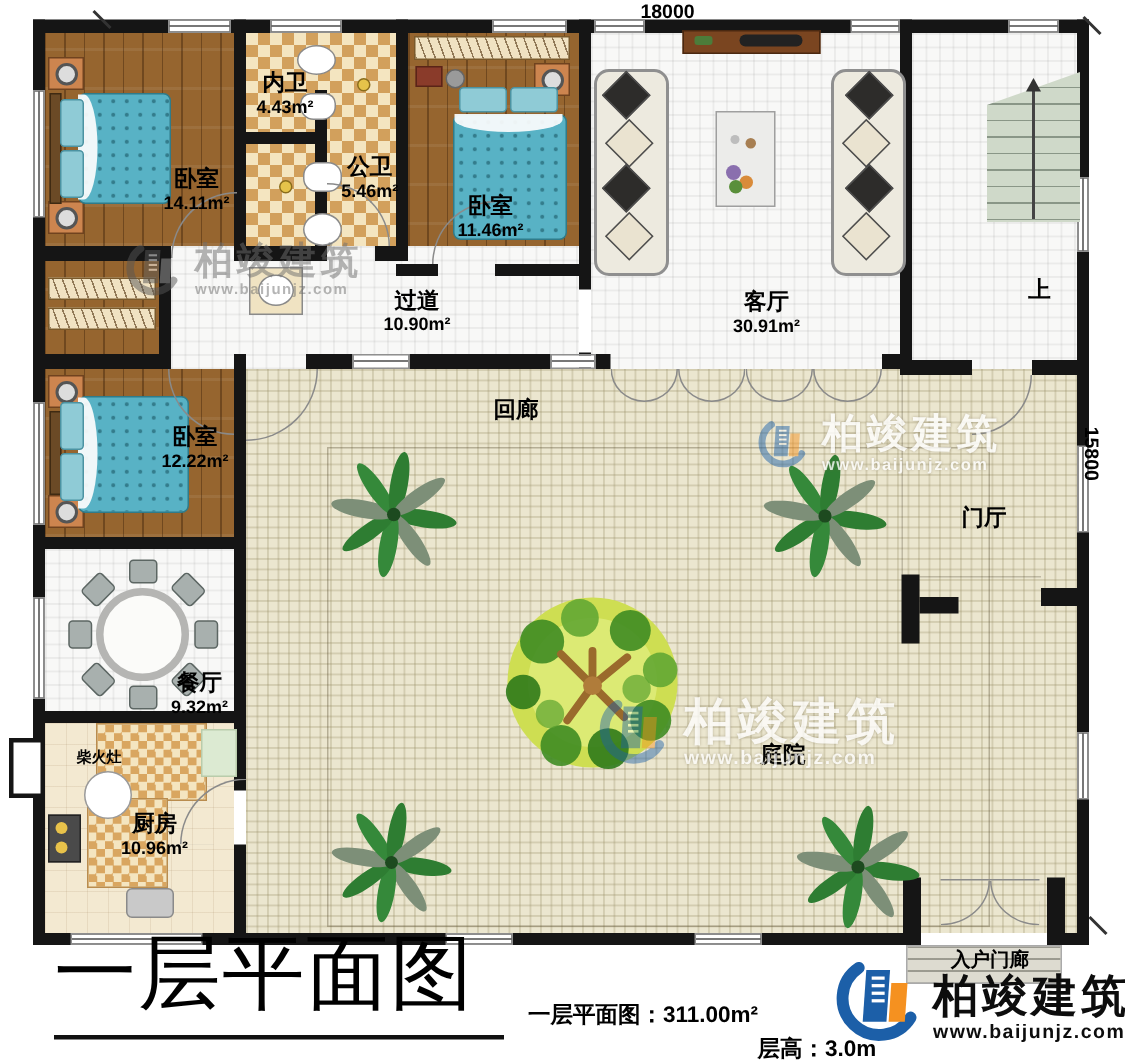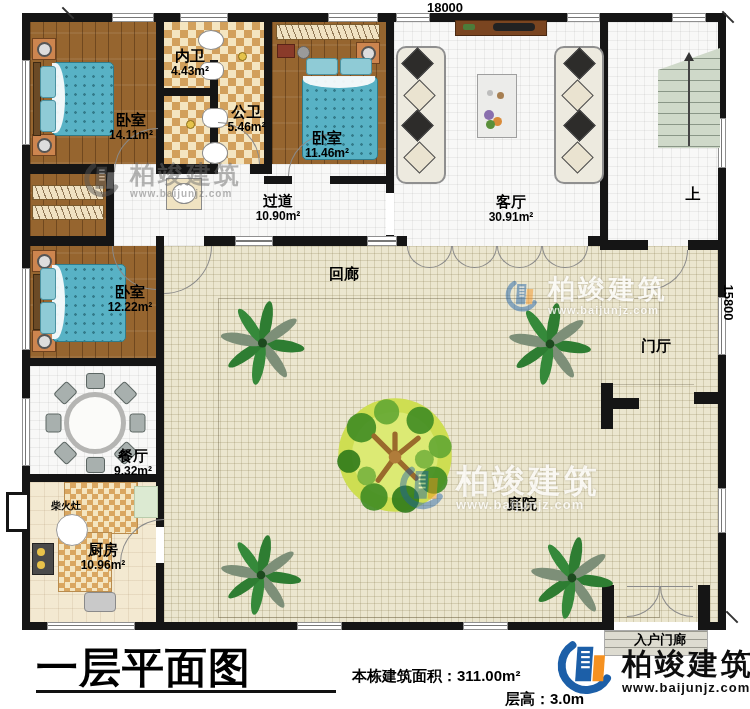--- a/index.html
+++ b/index.html
@@ -385,25 +385,25 @@
   <div class="wm" style="left:392px;top:460px;opacity:.75">
     <svg width="58" height="58" viewBox="0 0 100 90" style="opacity:.6">
         <use href="#brandmark"></use>
       </svg>
     <div>
       <div class="t1" style="font-size:33px;color:#fff;text-shadow:0 0 2px rgba(120,110,80,.6)">柏竣建筑</div>
       <div class="t2" style="font-size:13px;color:#fff;text-shadow:0 0 2px rgba(120,110,80,.6)">www.baijunjz.com</div>
     </div>
   </div>
 
-  <div class="abs" style="left:36px;top:640px;font-size:42px;font-weight:700;letter-spacing:1px;white-space:nowrap">一层平面图</div>
+  <div class="abs" style="left:36px;top:612px;font-size:55px;font-weight:400;letter-spacing:1px;white-space:nowrap">一层平面图</div>
   <div class="titleline" style="left:36px;top:690px;width:300px;height:3px"></div>
 
   <div class="stat" style="left:352px;top:667px">
-    <span>本栋建筑面积：</span><span>311.00m²</span>
+    <span>一层平面图：</span><span>311.00m²</span>
   </div>
   <div class="stat" style="left:505px;top:690px">
     <span>层高：</span><span>3.0m</span>
   </div>
 
   <svg class="abs" style="left:548px;top:636px" width="72" height="66" viewBox="0 0 100 90">
       <use href="#brandmark"></use>
     </svg>
   <div class="brandname" style="left:622px;top:644px">柏竣建筑</div>
   <div class="brandurl" style="left:622px;top:680px">www.baijunjz.com</div>

